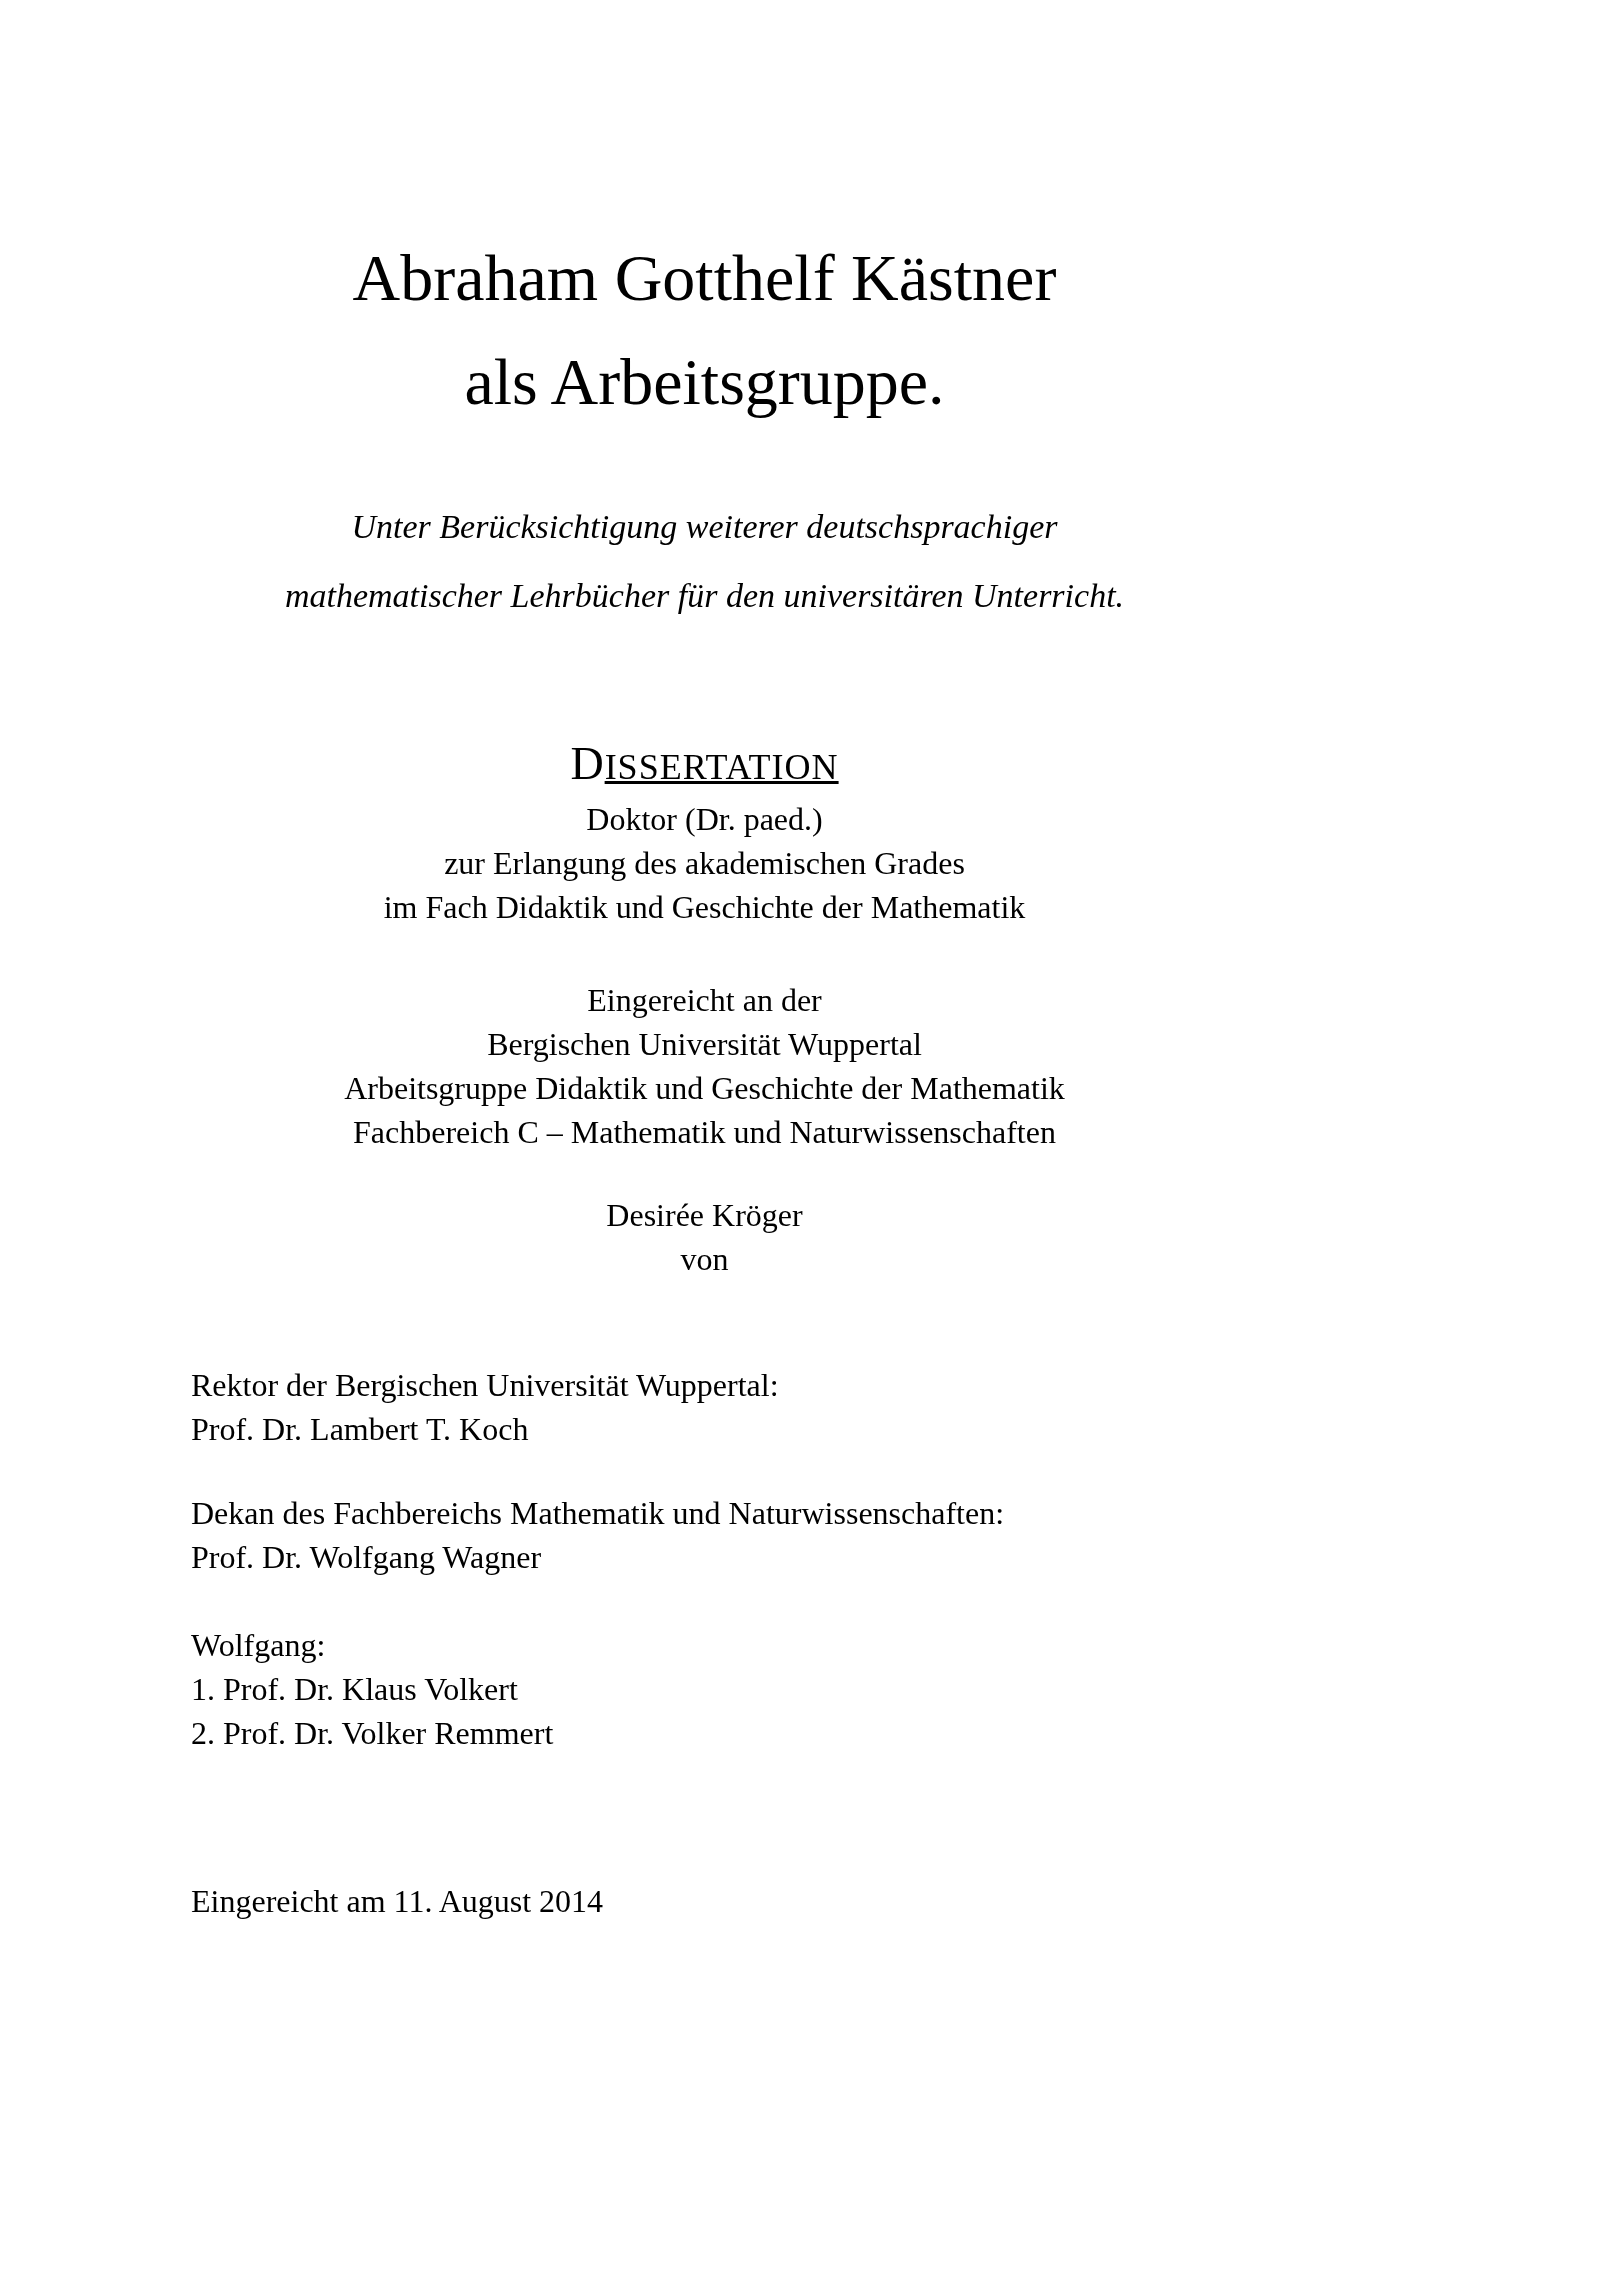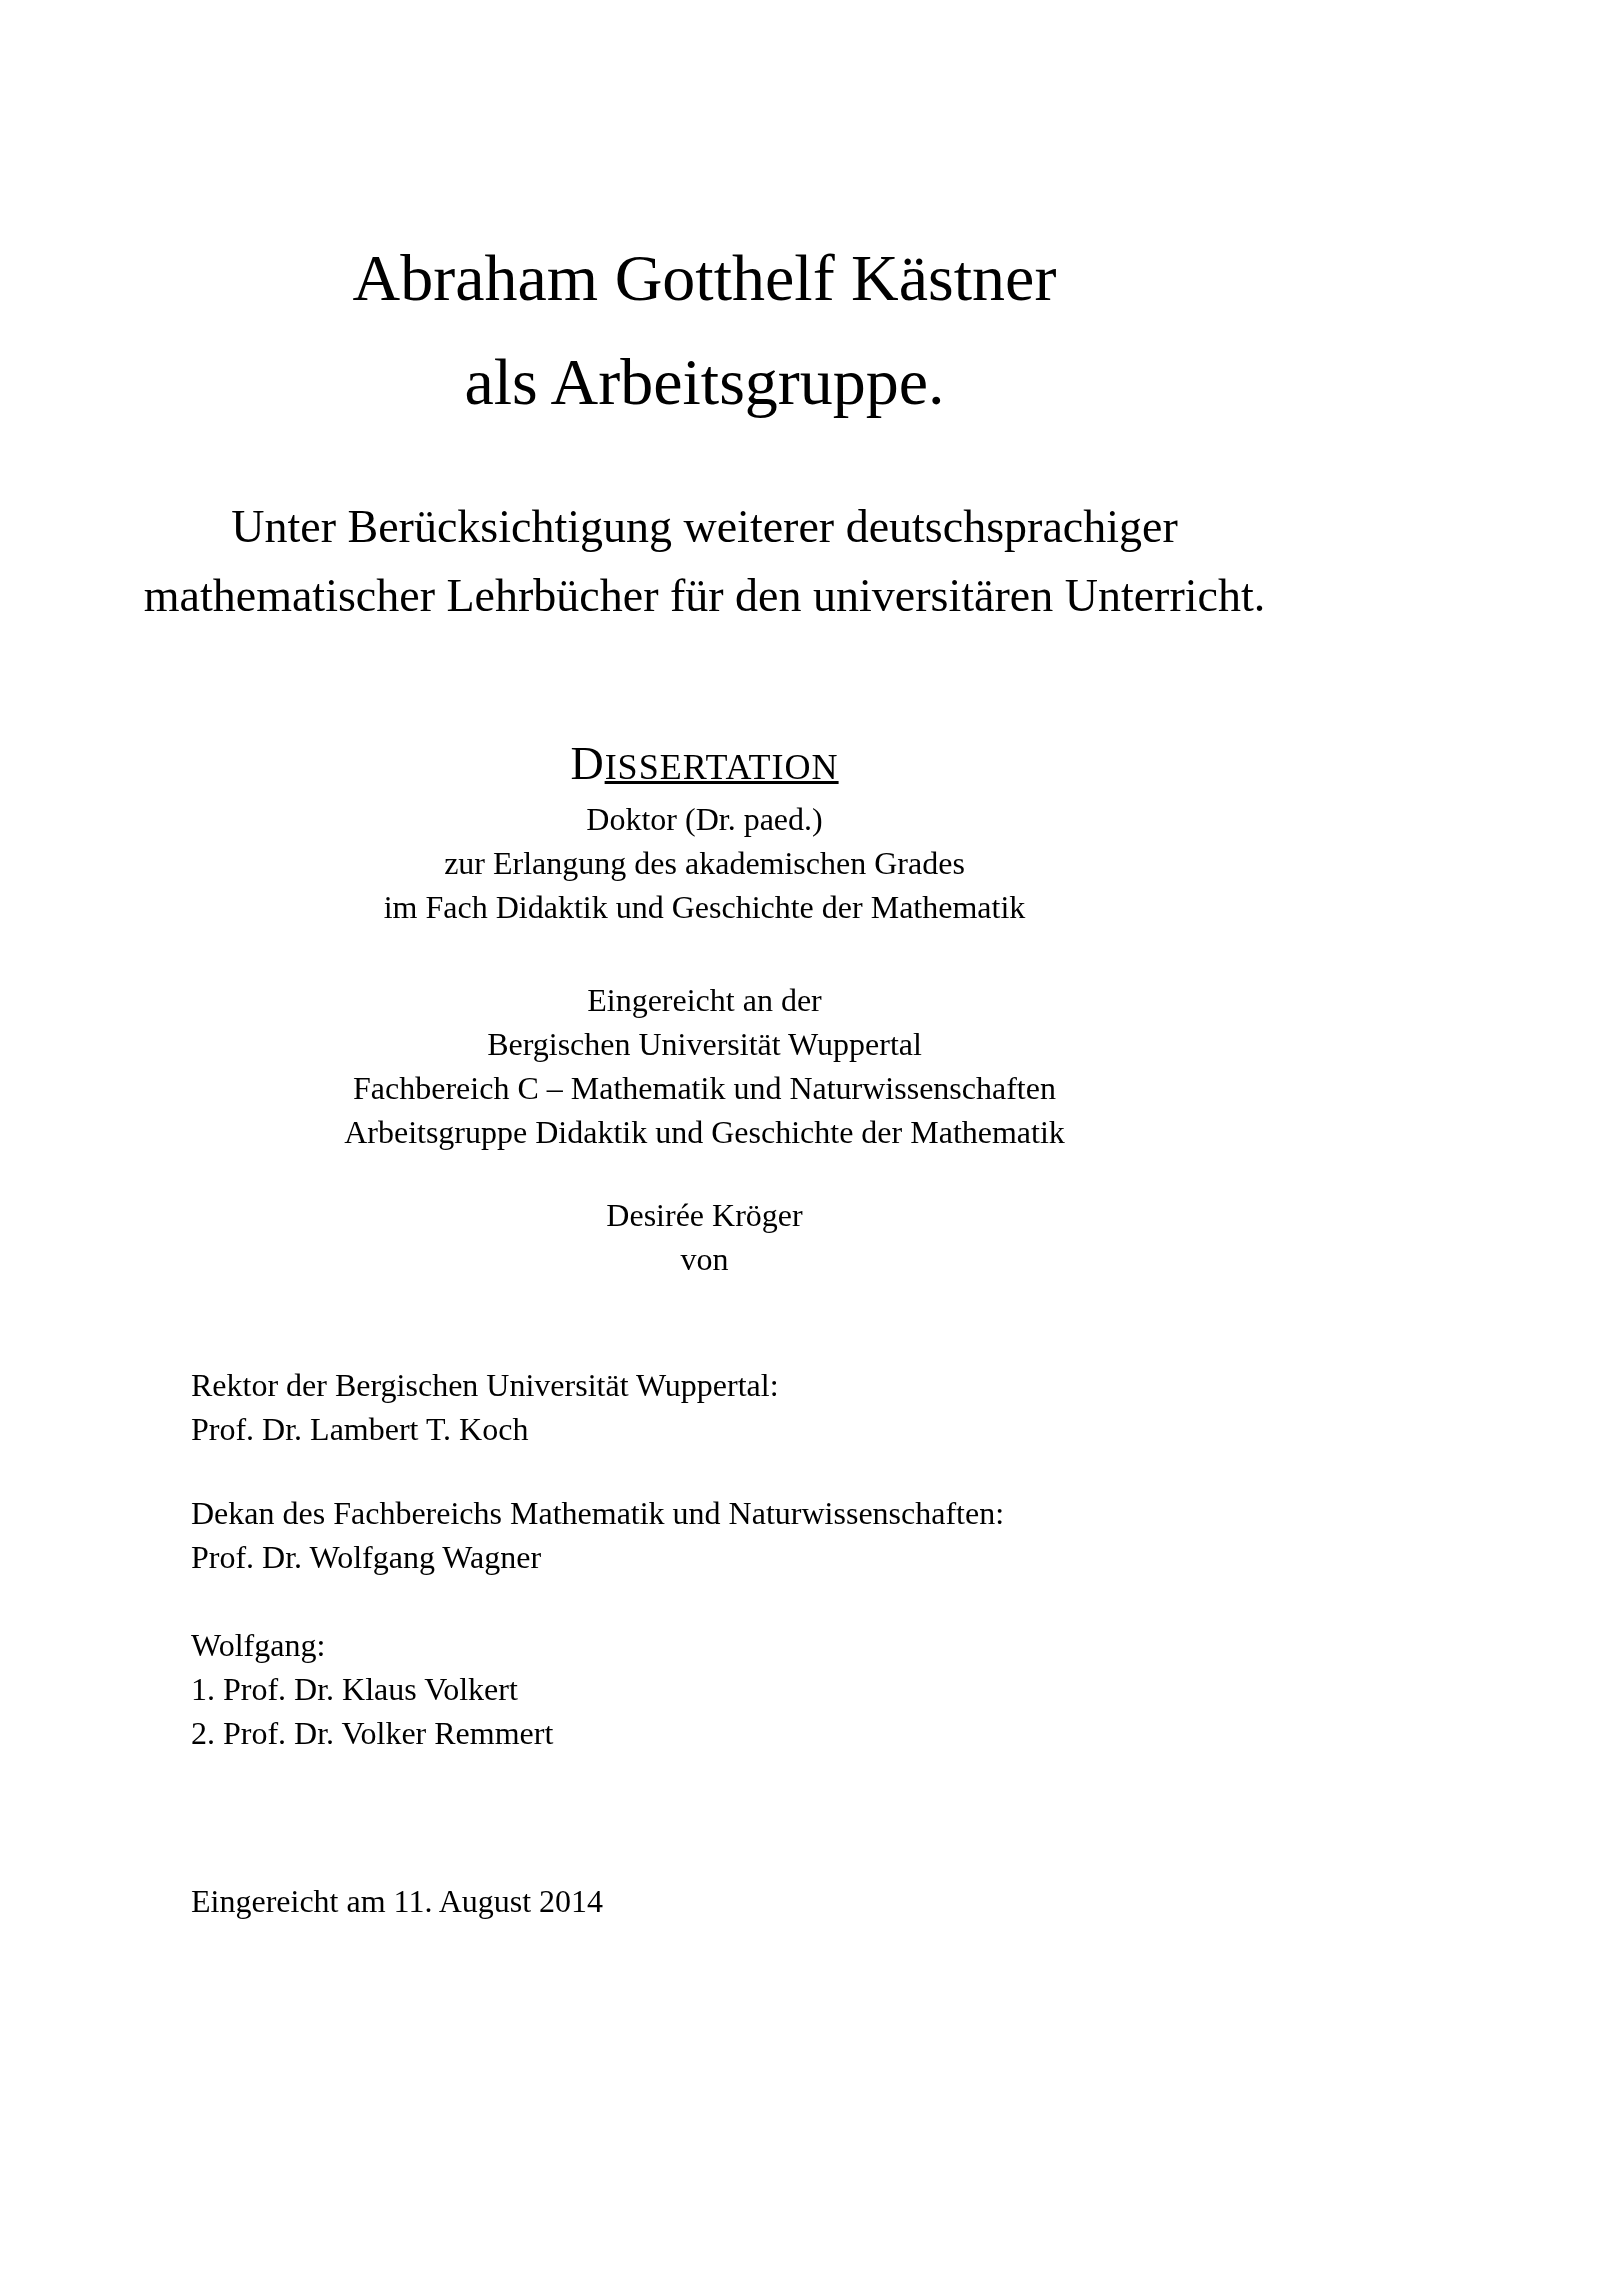--- a/index.html
+++ b/index.html
@@ -20,23 +20,24 @@
   
   .title {
     font-size: 66px;
     line-height: 104px;
     font-weight: 400;
   }
 
   
   .subtitle {
     margin-top: 58px;
-    font-size: 46px;
+    font-size: 34px;
     line-height: 69px;
     font-weight: 400;
+    font-style: italic;
   }
 
   
   .diss-block {
     margin-top: 105px;
     font-size: 32px;
     line-height: 44px;
   }
   .diss-heading {
     line-height: 57px;
@@ -90,22 +91,22 @@
   <div class="diss-block centered">
     <span class="line diss-heading"><span class="diss-initial">D</span><span class="diss-rest">ISSERTATION</span></span>
     <span class="line">Doktor (Dr. paed.)</span>
     <span class="line">zur Erlangung des akademischen Grades</span>
     <span class="line">im Fach Didaktik und Geschichte der Mathematik</span>
   </div>
 
   <div class="submission-block centered">
     <span class="line">Eingereicht an der</span>
     <span class="line">Bergischen Universität Wuppertal</span>
+    <span class="line">Arbeitsgruppe Didaktik und Geschichte der Mathematik</span>
     <span class="line">Fachbereich C – Mathematik und Naturwissenschaften</span>
-    <span class="line">Arbeitsgruppe Didaktik und Geschichte der Mathematik</span>
   </div>
 
   <div class="author-block centered">
     <span class="line">Desirée Kröger</span>
     <span class="line">von</span>
   </div>
 
   <div class="left-block rector-block">
     <span class="line">Rektor der Bergischen Universität Wuppertal:</span>
     <span class="line">Prof. Dr. Lambert T. Koch</span>

